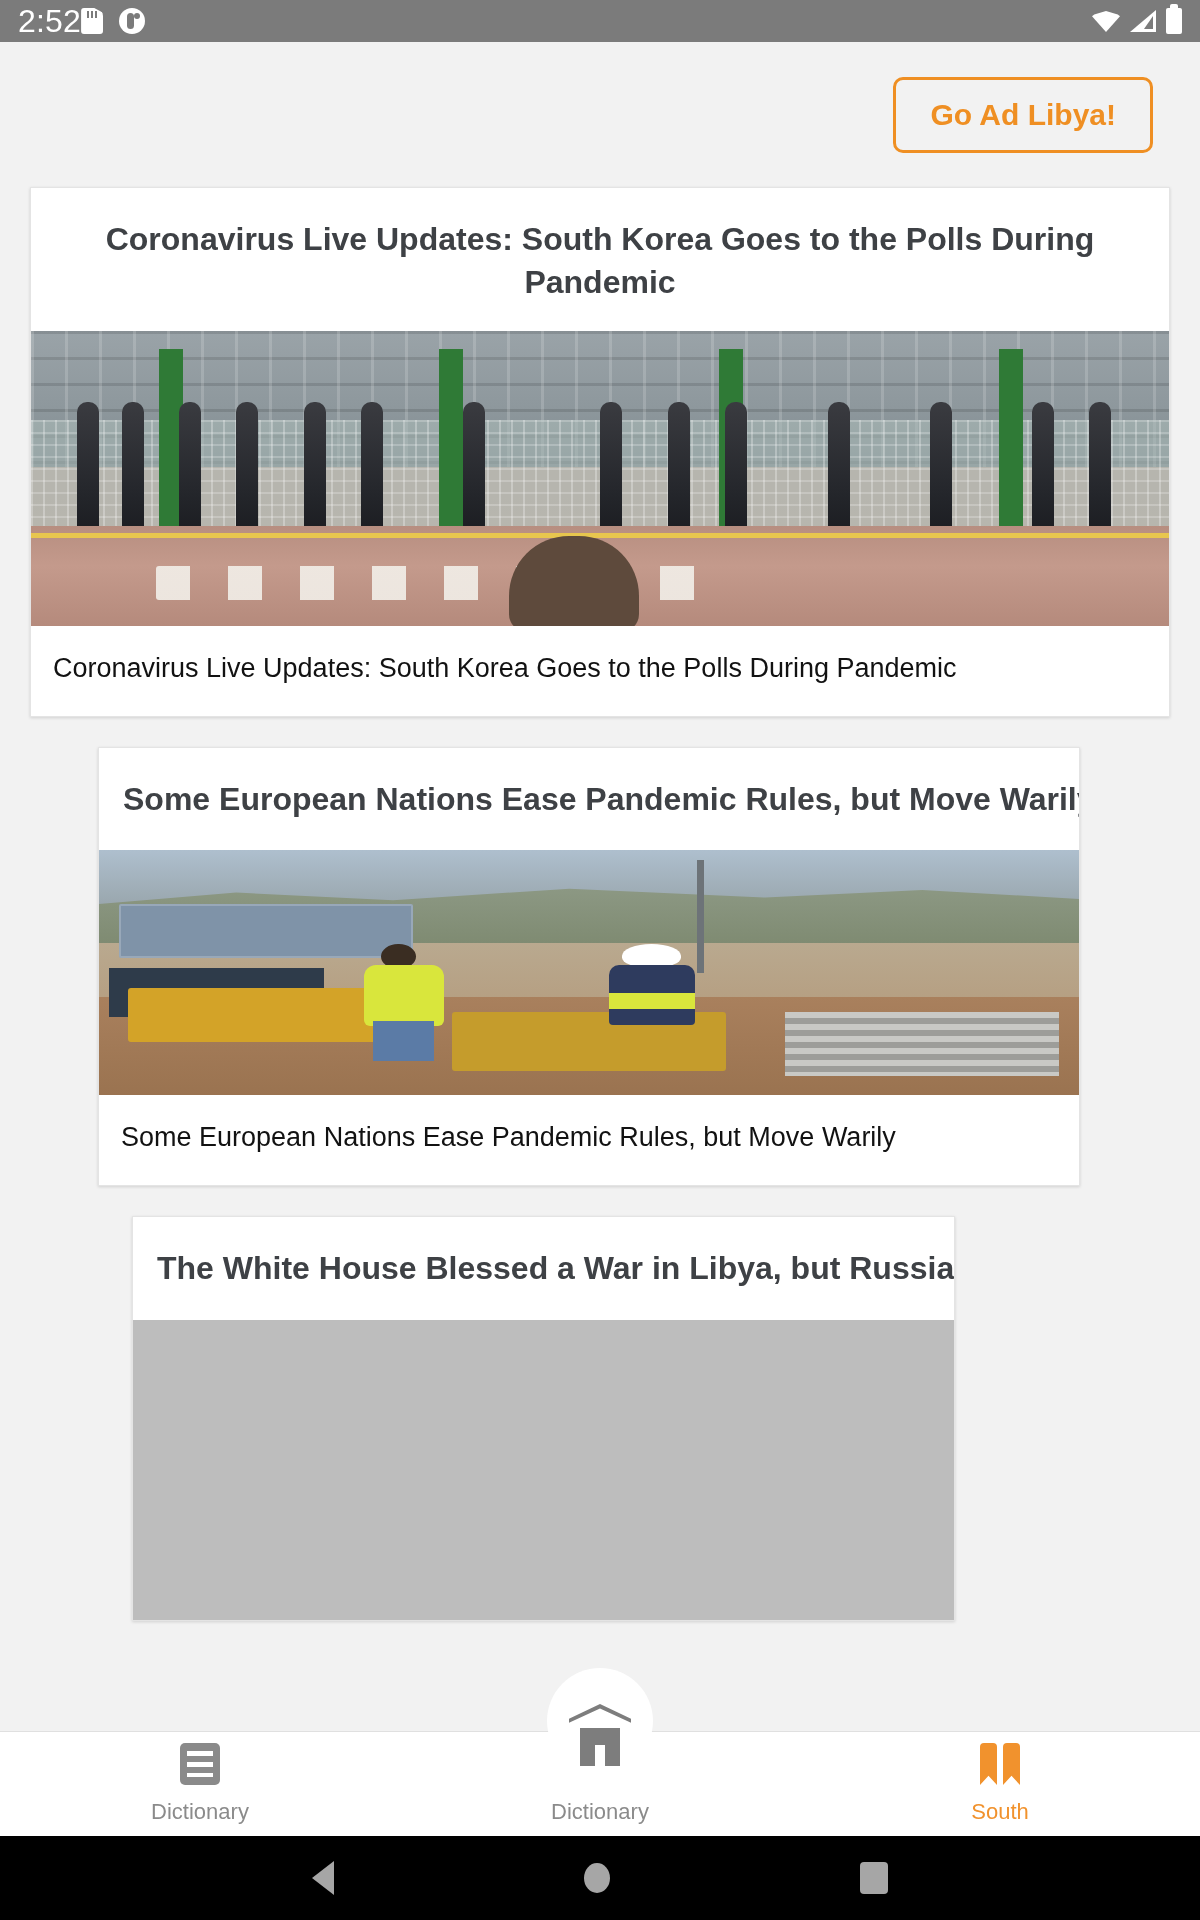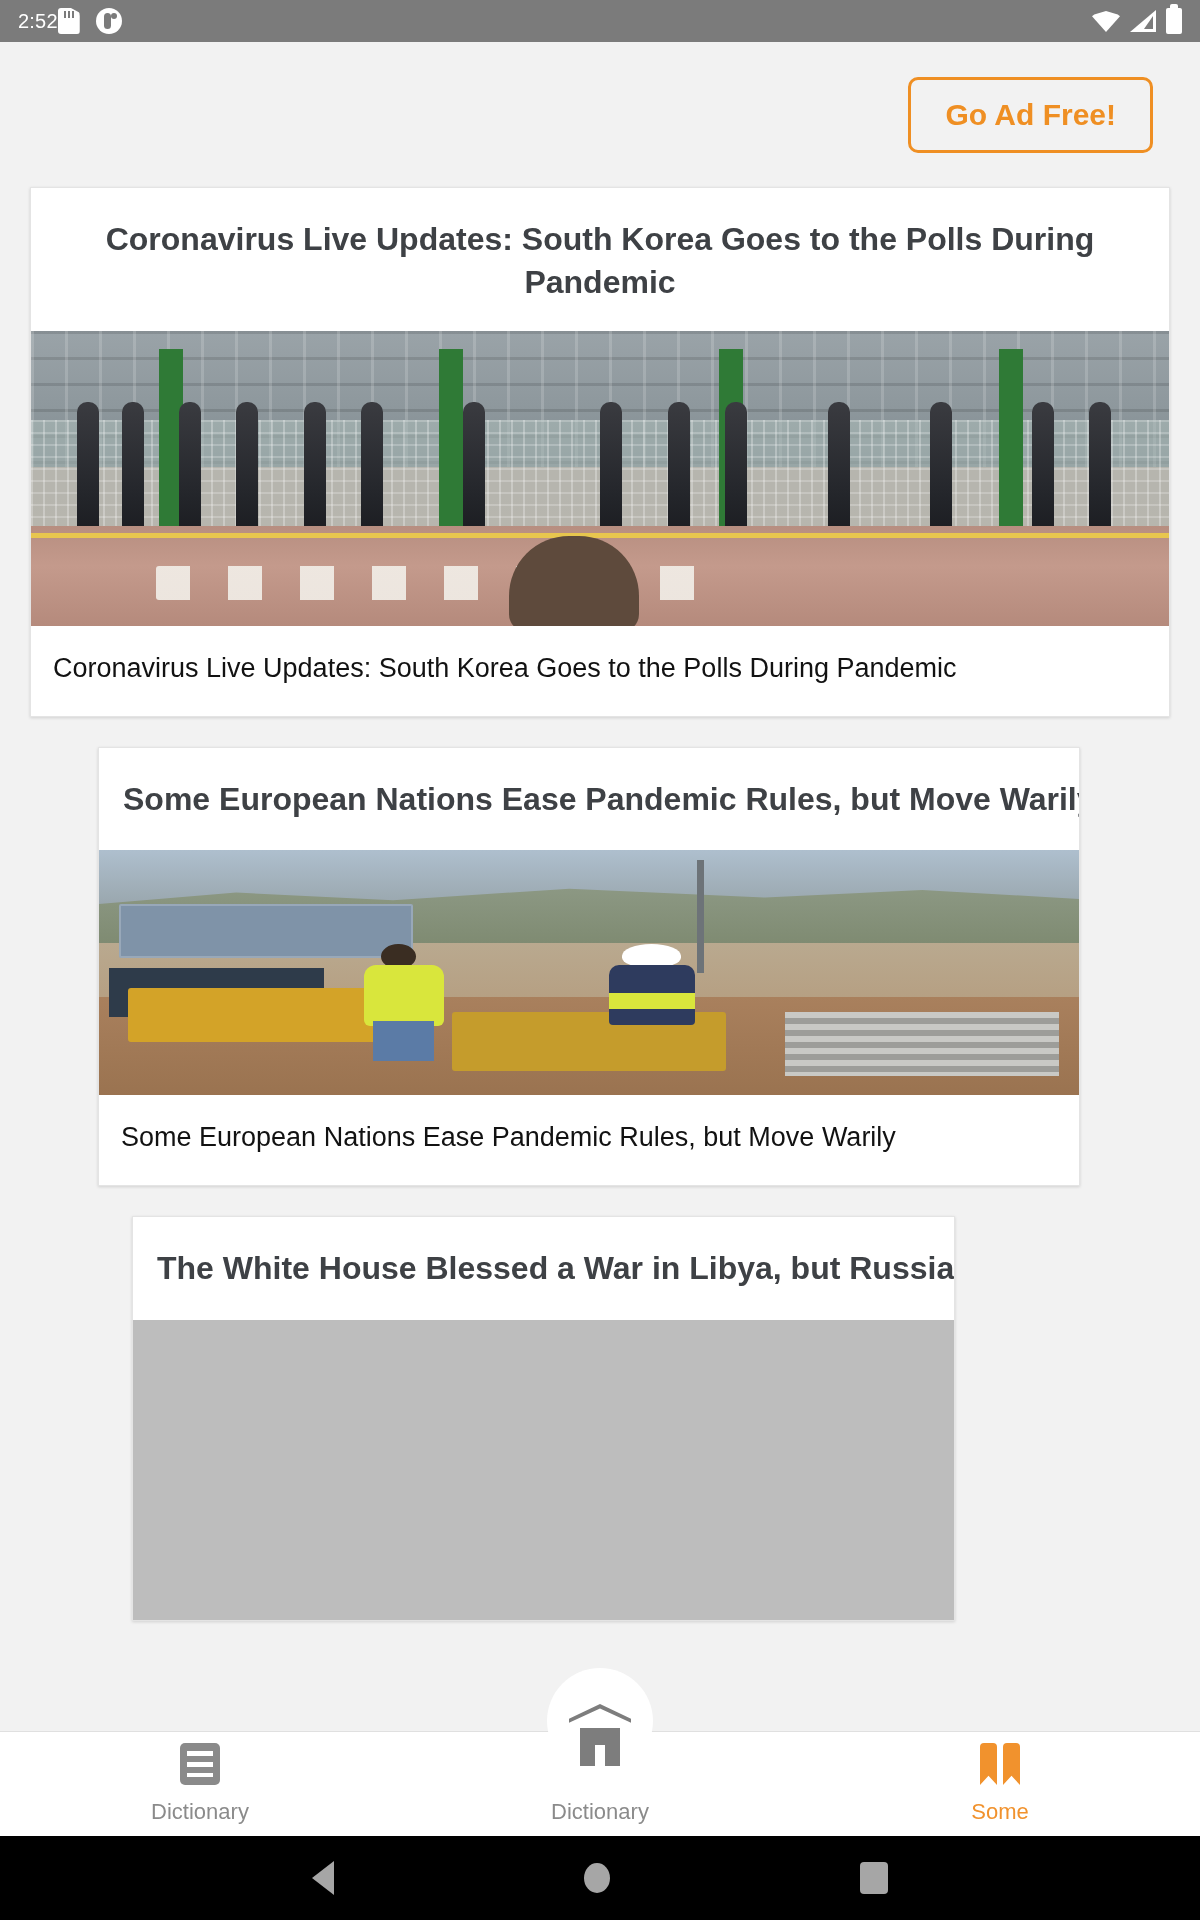--- a/index.html
+++ b/index.html
@@ -8,21 +8,21 @@
     font-family:"Liberation Sans", sans-serif;
     background:#f2f2f2; overflow:hidden;
   }
 
   
   .status-bar{
     position:absolute; top:0; left:0; width:1200px; height:42px;
     background:#7b7b7b; display:flex; align-items:center;
     padding:0 18px; color:#fff;
   }
-  .status-time{ font-size:20px; letter-spacing:.2px; }
+  .status-time{ font-size:32px; letter-spacing:.2px; }
   .status-left-icons{ display:flex; align-items:center; gap:16px; }
   .status-right{ margin-left:auto; display:flex; align-items:center; gap:10px; }
 
   .ico-sd{ width:22px; height:26px; position:relative; }
   .ico-sd:before{
     content:""; position:absolute; inset:0; background:#fff;
     border-radius:3px 8px 3px 3px;
     clip-path:polygon(0 0,60% 0,100% 18%,100% 100%,0 100%);
   }
   .ico-sd:after{
@@ -262,21 +262,21 @@
   <div class="status-right">
     <div class="ico-wifi"></div>
     <div class="ico-signal"></div>
     <div class="ico-batt"></div>
   </div>
 </div>
 
 <div class="app">
 
   <div class="ad-row">
-    <button class="go-ad-free">Go Ad Free!</button>
+    <button class="go-ad-free">Go Ad Libya!</button>
   </div>
 
   <div class="feed">
 
     <div class="card card-1">
       <div class="card-title">Coronavirus Live Updates: South Korea Goes to the Polls During Pandemic</div>
       <div class="card-photo photo-1">
         <div class="p1-buildings">
             <div class="p1-bldg-grid"></div>
           </div>
@@ -350,21 +350,21 @@
     <div class="nav-item">
       <div class="ico-list"></div>
       <div class="nav-label">Dictionary</div>
     </div>
     <div class="nav-item">
       <div style="width:40px;height:42px"></div>
       <div class="nav-label">Dictionary</div>
     </div>
     <div class="nav-item active">
       <div class="ico-book"></div>
-      <div class="nav-label">Some</div>
+      <div class="nav-label">South</div>
     </div>
   </div>
 </div>
 
 <div class="sys-nav">
   <div class="sys-back"></div>
   <div class="sys-home"></div>
   <div class="sys-recent"></div>
 </div>
 

